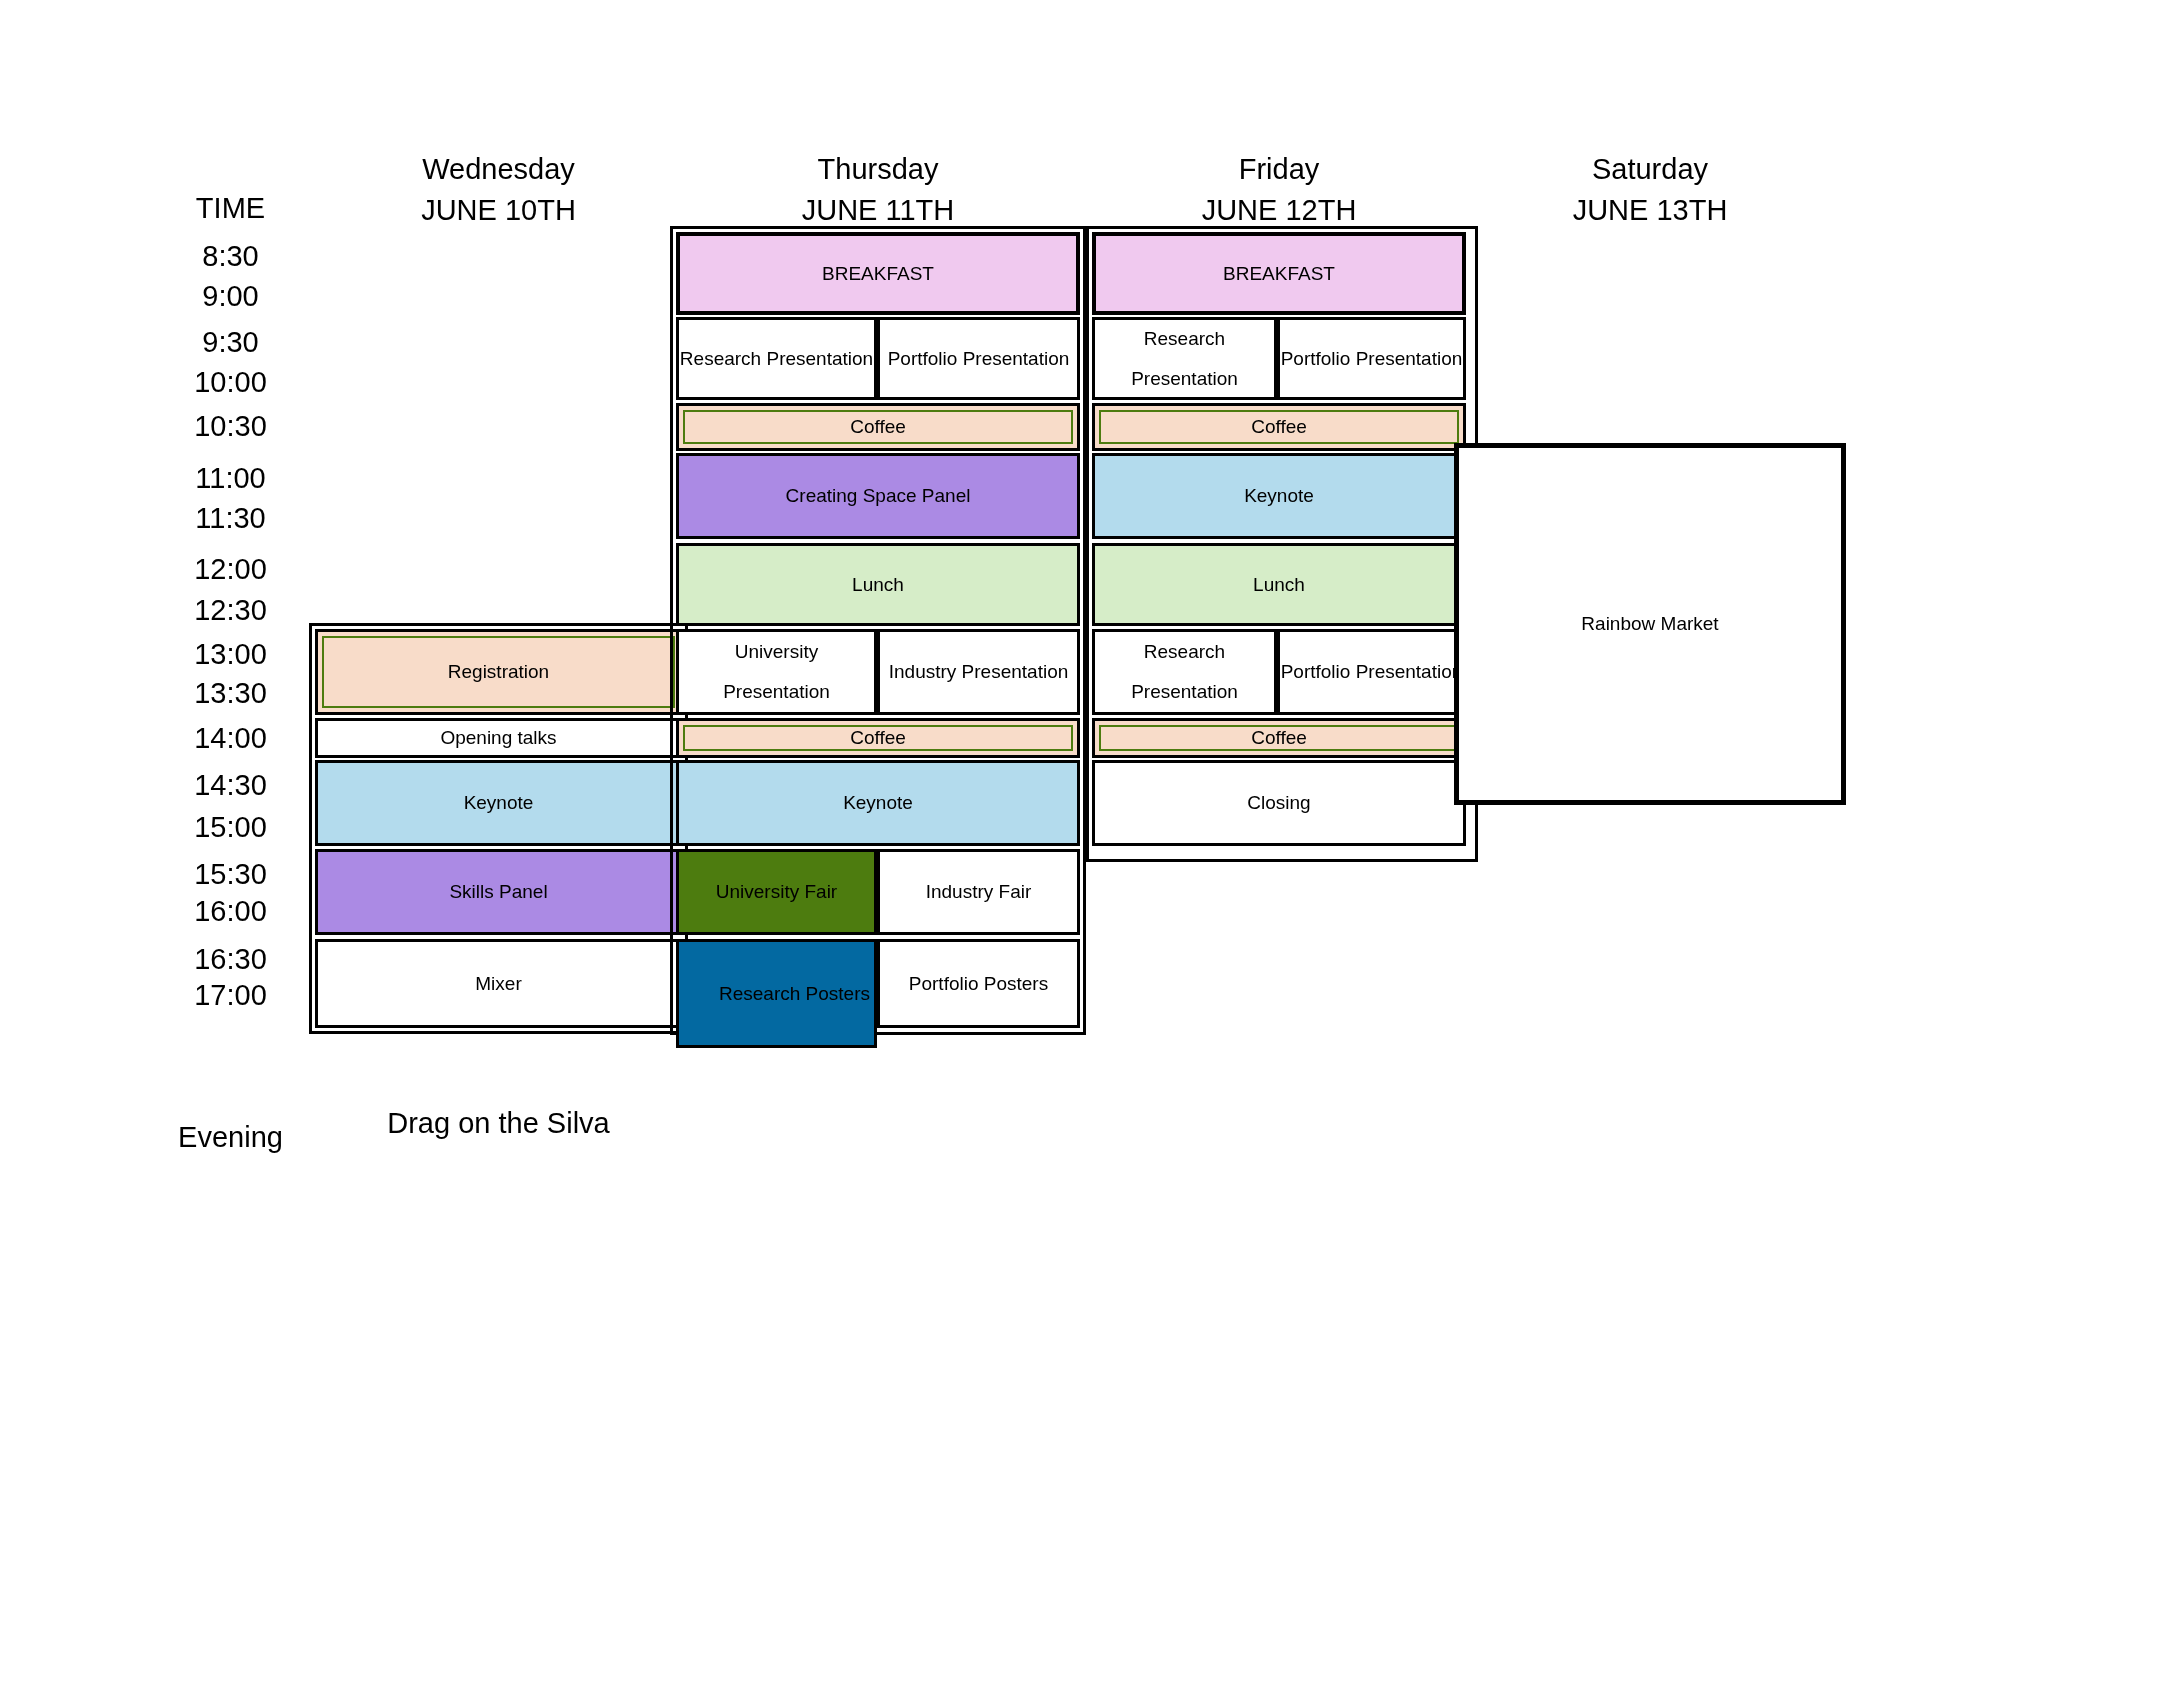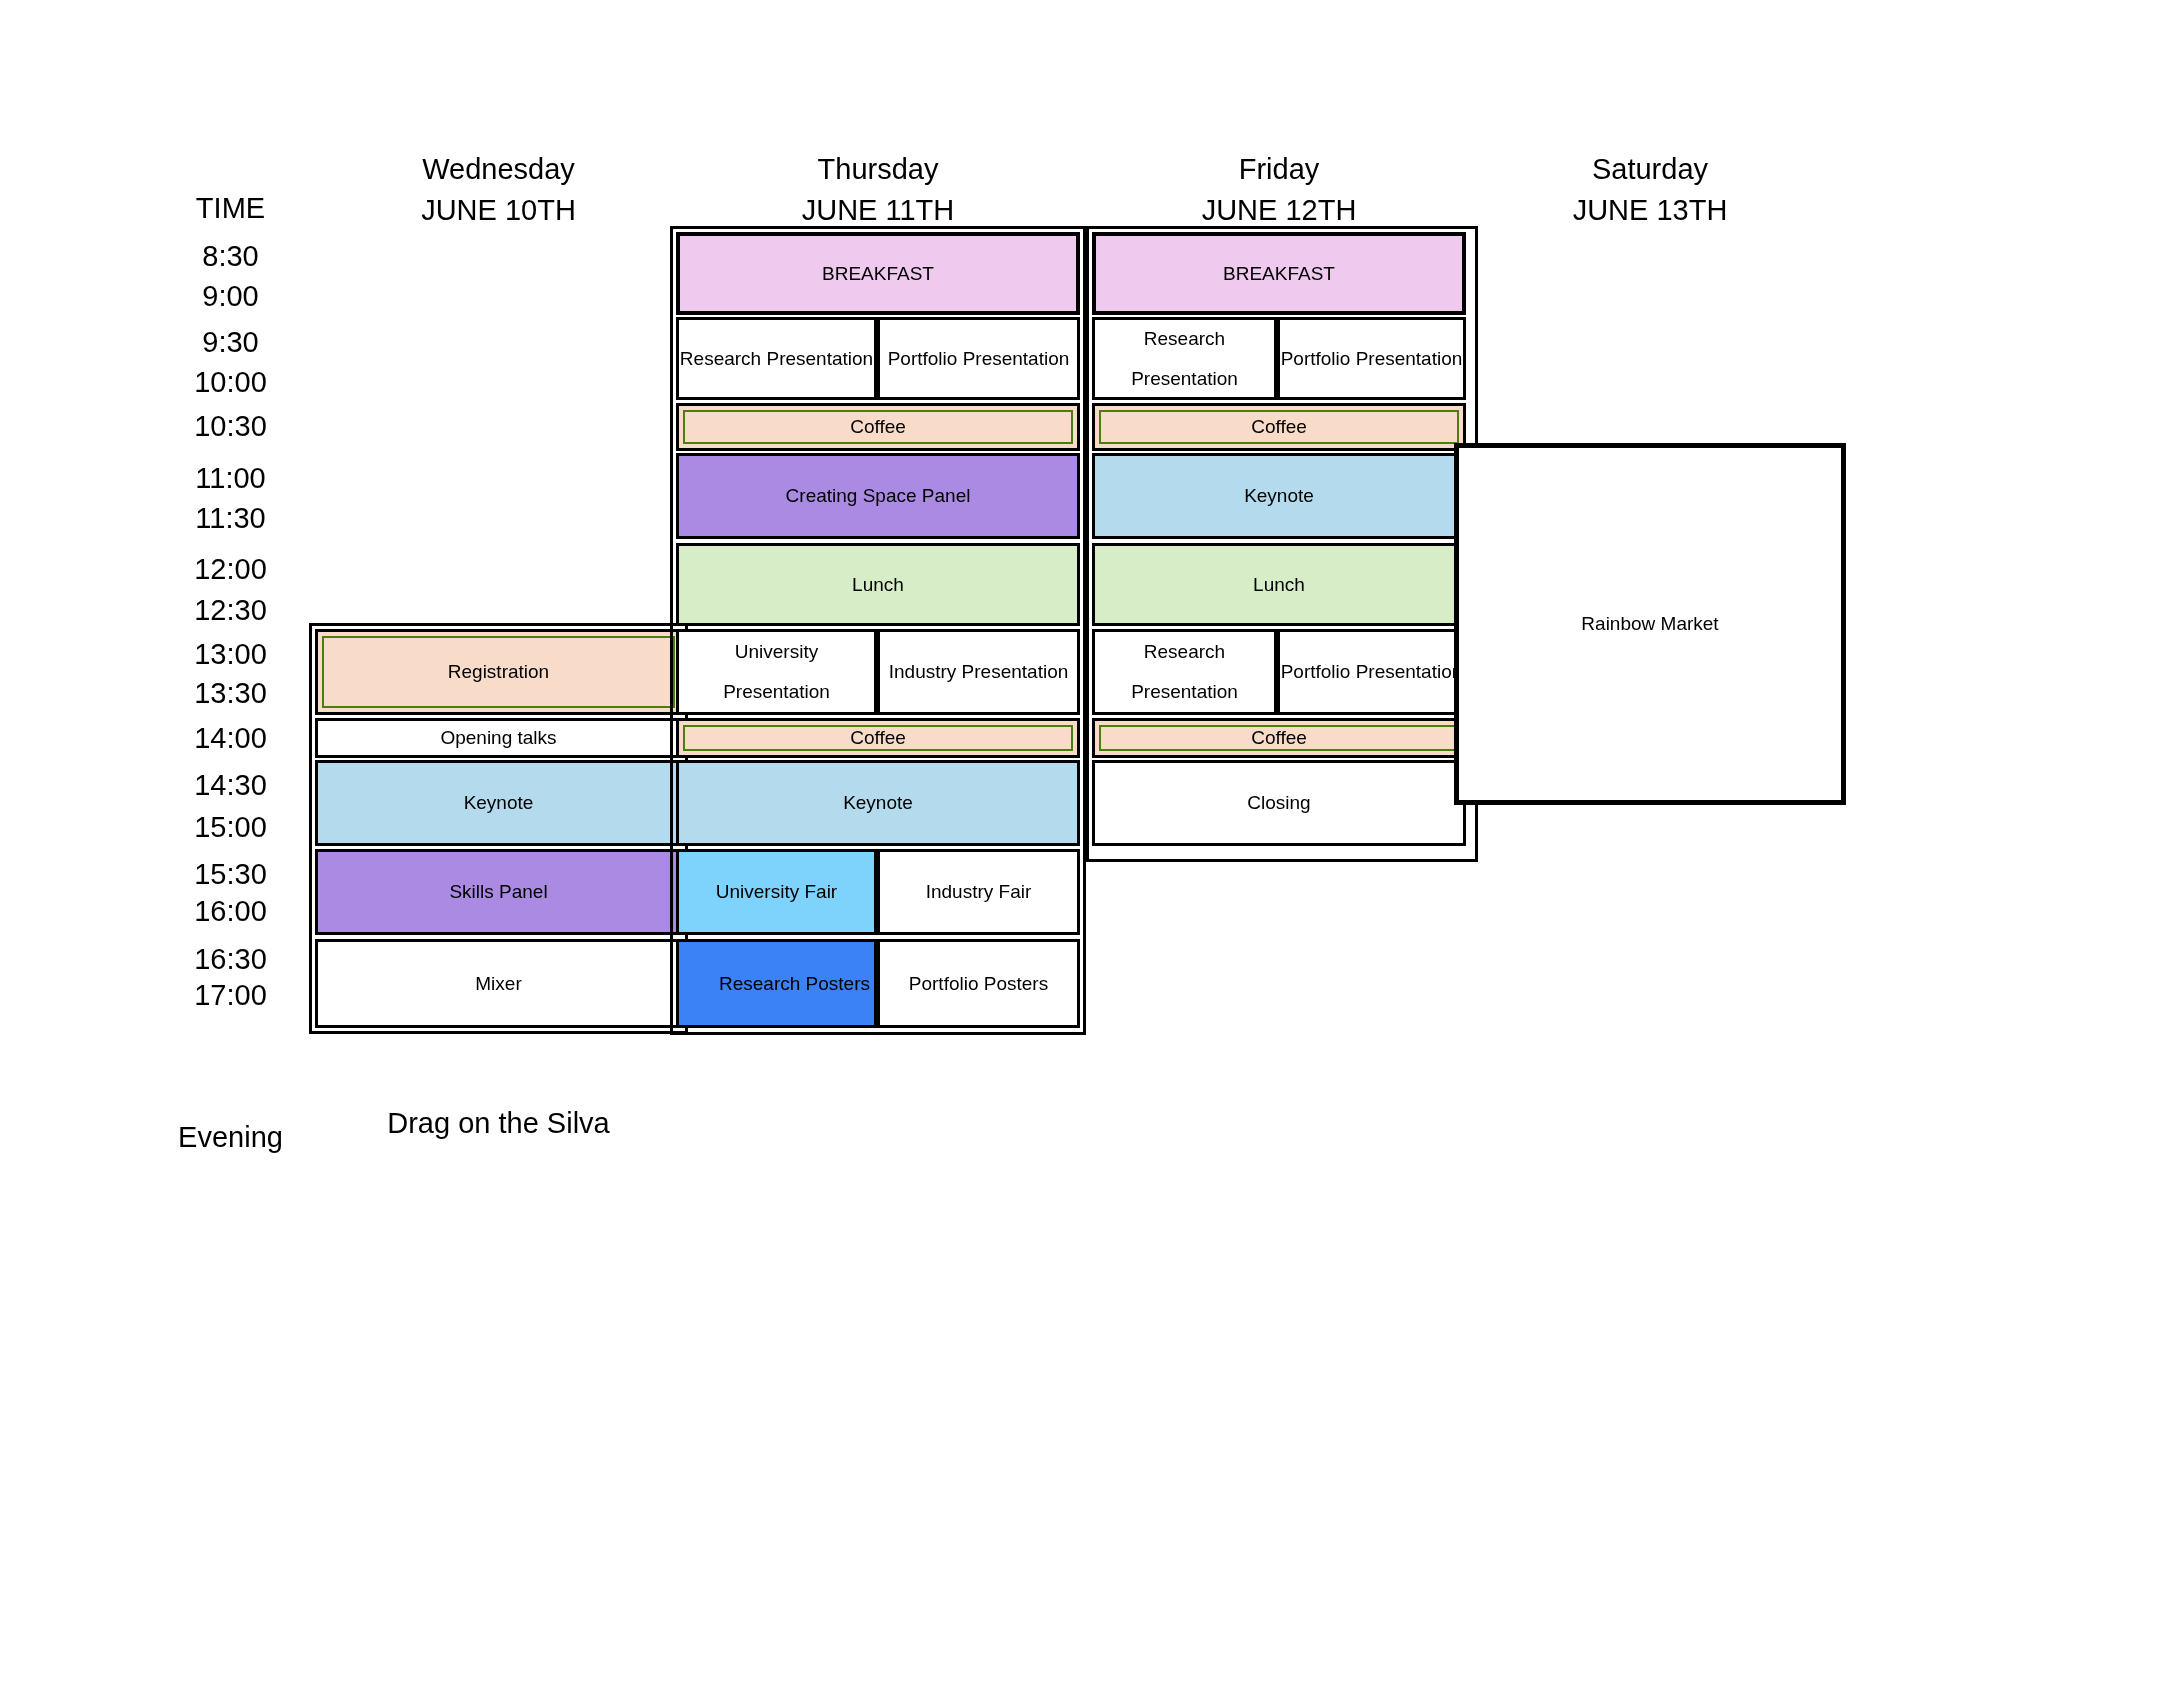--- a/index.html
+++ b/index.html
@@ -99,23 +99,23 @@
     <div class="inner">Coffee</div>
   </div>
   <div class="box" style="left: 676px; top: 453px; width: 404px; height: 86px; background-color: rgb(171, 138, 228);">Creating Space Panel</div>
   <div class="box" style="left: 676px; top: 543px; width: 404px; height: 83px; background-color: rgb(214, 237, 200);">Lunch</div>
   <div class="box" style="left: 676px; top: 629px; width: 201px; height: 86px; background-color: rgb(255, 255, 255);">University Presentation</div>
   <div class="box" style="left: 877px; top: 629px; width: 203px; height: 86px; background-color: rgb(255, 255, 255);">Industry Presentation</div>
   <div class="box dbl" style="left: 676px; top: 718px; width: 404px; height: 40px; background-color: rgb(248, 220, 201);">
     <div class="inner">Coffee</div>
   </div>
   <div class="box" style="left: 676px; top: 760px; width: 404px; height: 86px; background-color: rgb(179, 219, 237);">Keynote</div>
-  <div class="box" style="left: 676px; top: 849px; width: 201px; height: 86px; background-color: #7dd3fc;">University Fair</div>
+  <div class="box" style="left: 676px; top: 849px; width: 201px; height: 86px; background-color: #4d7c0f;">University Fair</div>
   <div class="box" style="left: 877px; top: 849px; width: 203px; height: 86px; background-color: rgb(255, 255, 255);">Industry Fair</div>
-  <div class="box" style="left: 676px; top: 939px; width: 201px; height: 89px; background-color: #3b82f6; padding-left: 36px;">Research Posters</div>
+  <div class="box" style="left: 676px; top: 939px; width: 201px; height: 109px; background-color: #0369a1; padding-left: 36px;">Research Posters</div>
   <div class="box" style="left: 877px; top: 939px; width: 203px; height: 89px; background-color: rgb(255, 255, 255);">Portfolio Posters</div>
 
   <div class="frame" style="left:1086px;top:226px;width:386px;height:630px;"></div>
 
   <div class="box thick" style="left: 1092px; top: 232px; width: 374px; height: 83px; background-color: rgb(240, 201, 239);">BREAKFAST</div>
   <div class="box" style="left: 1092px; top: 317px; width: 185px; height: 83px; background-color: rgb(255, 255, 255);">Research Presentation</div>
   <div class="box" style="left: 1277px; top: 317px; width: 189px; height: 83px; background-color: rgb(255, 255, 255);">Portfolio Presentation</div>
   <div class="box dbl" style="left: 1092px; top: 403px; width: 374px; height: 48px; background-color: rgb(248, 220, 201);">
     <div class="inner">Coffee</div>
   </div>

